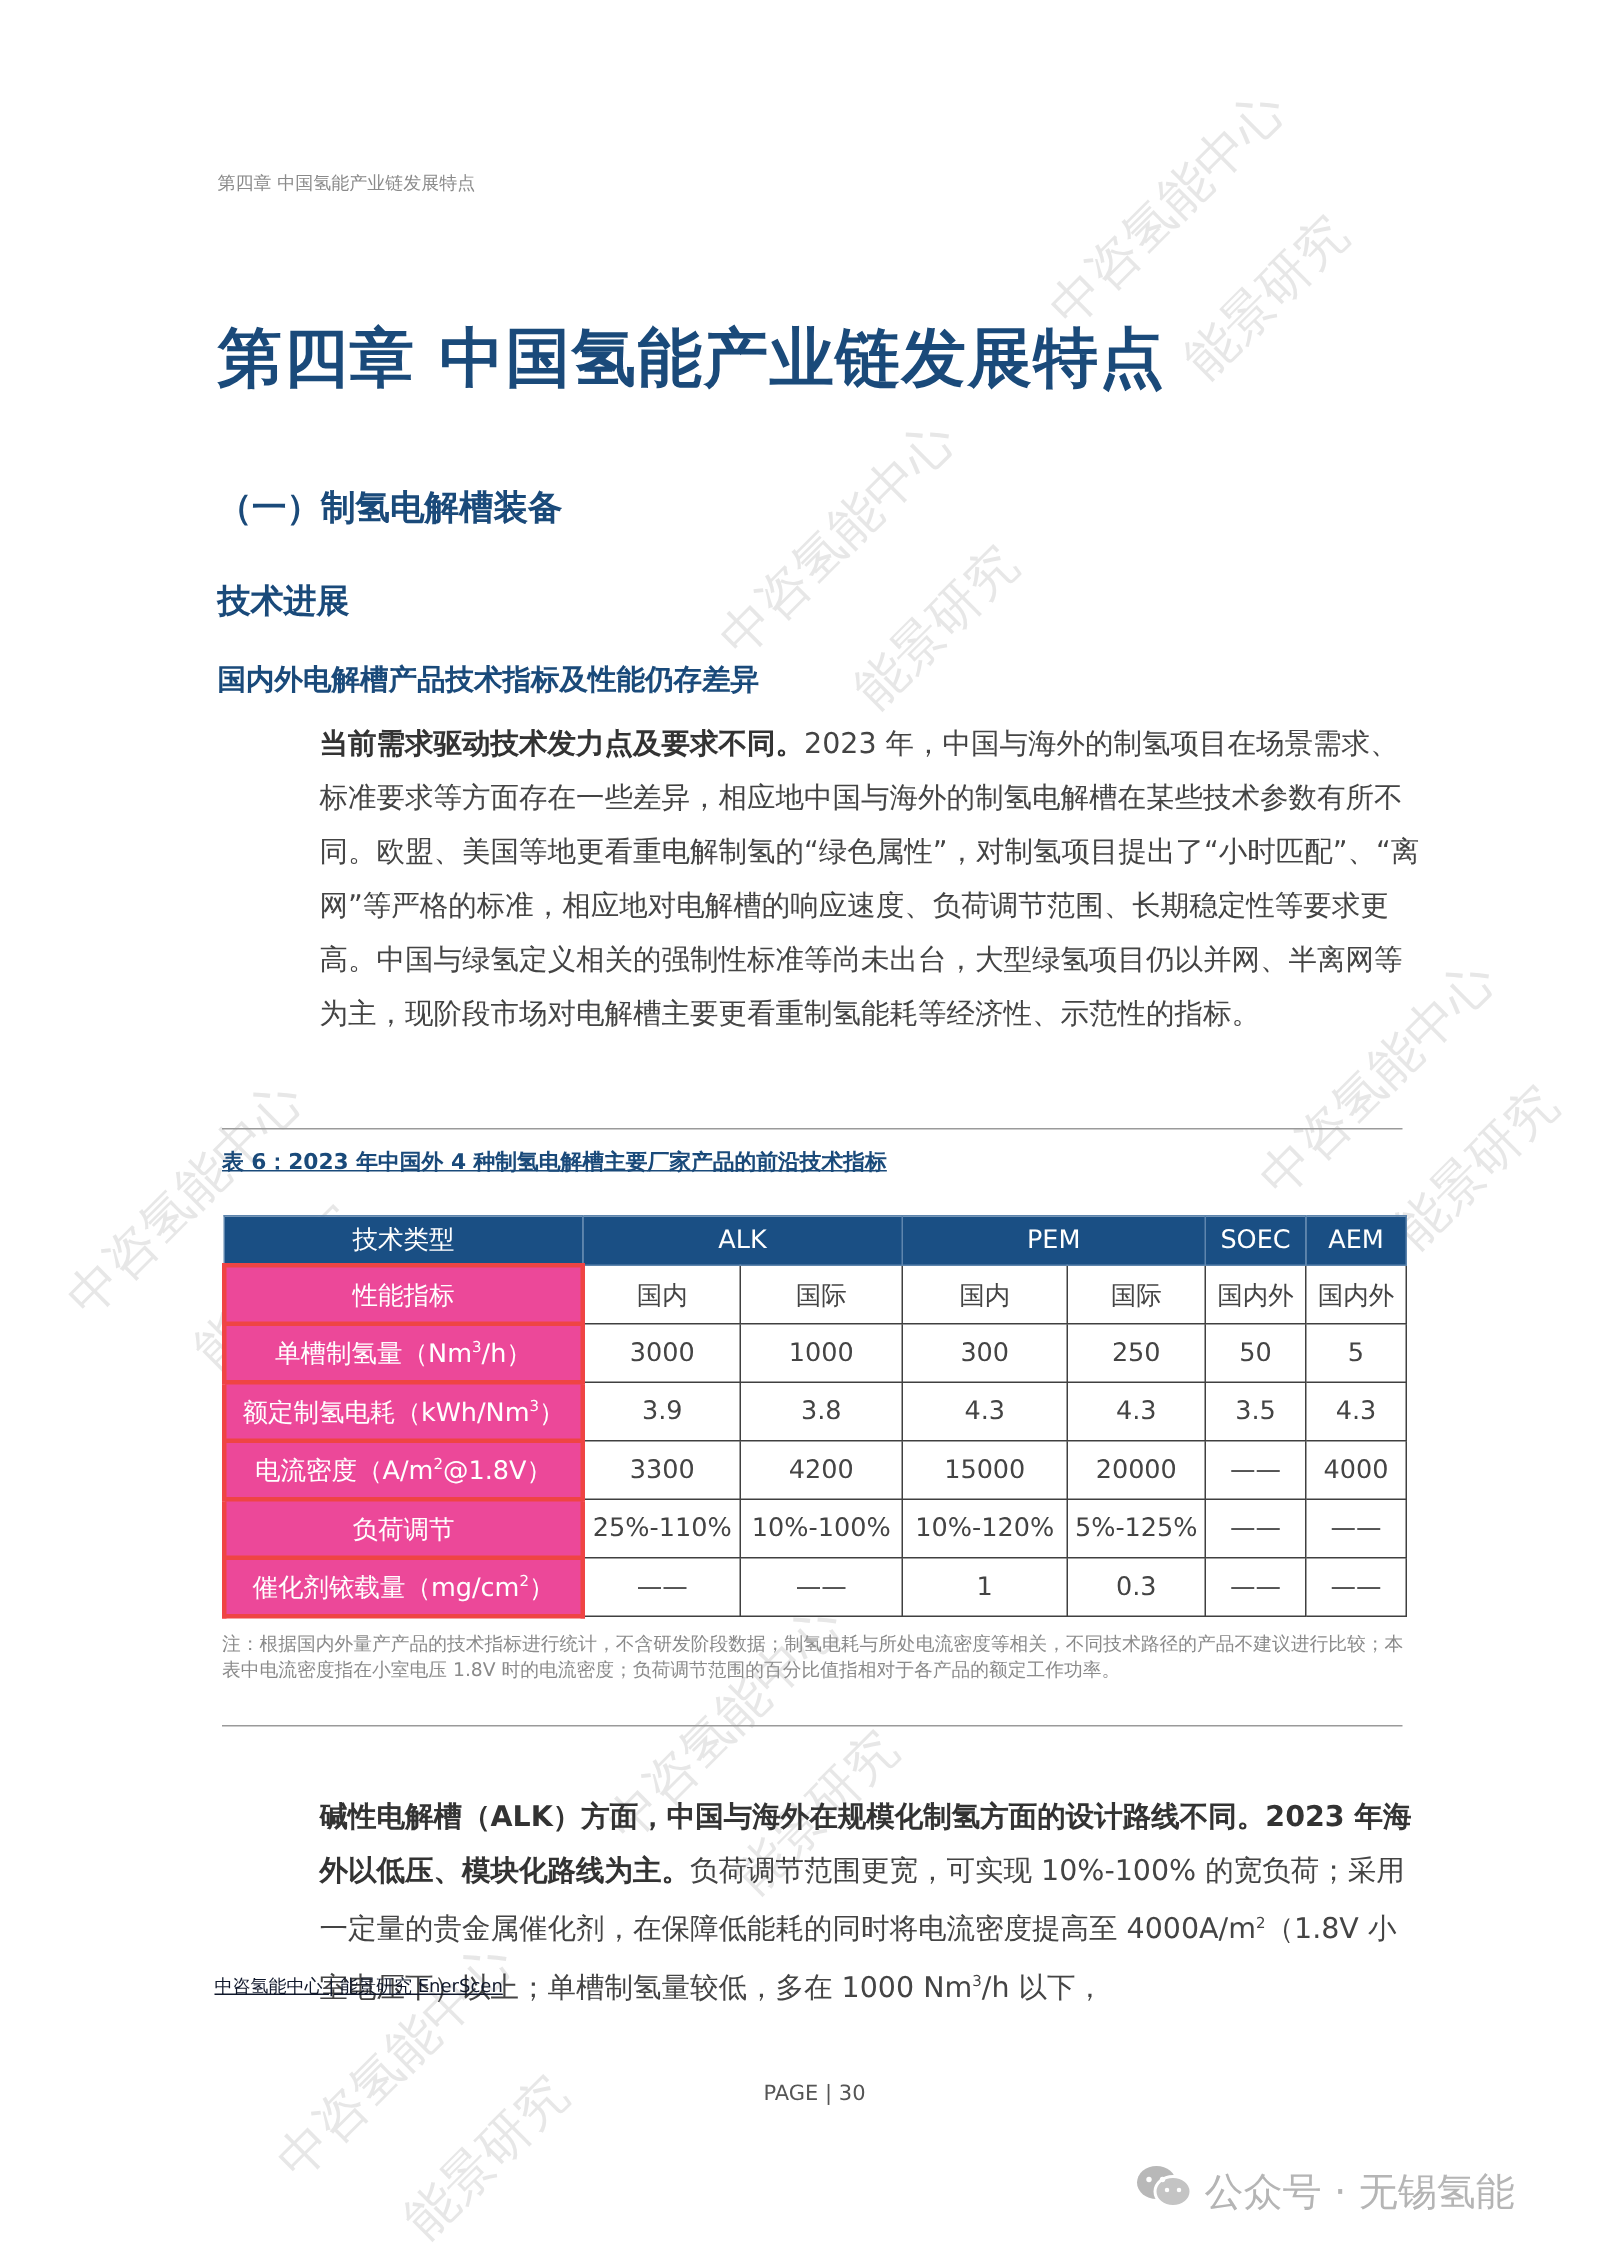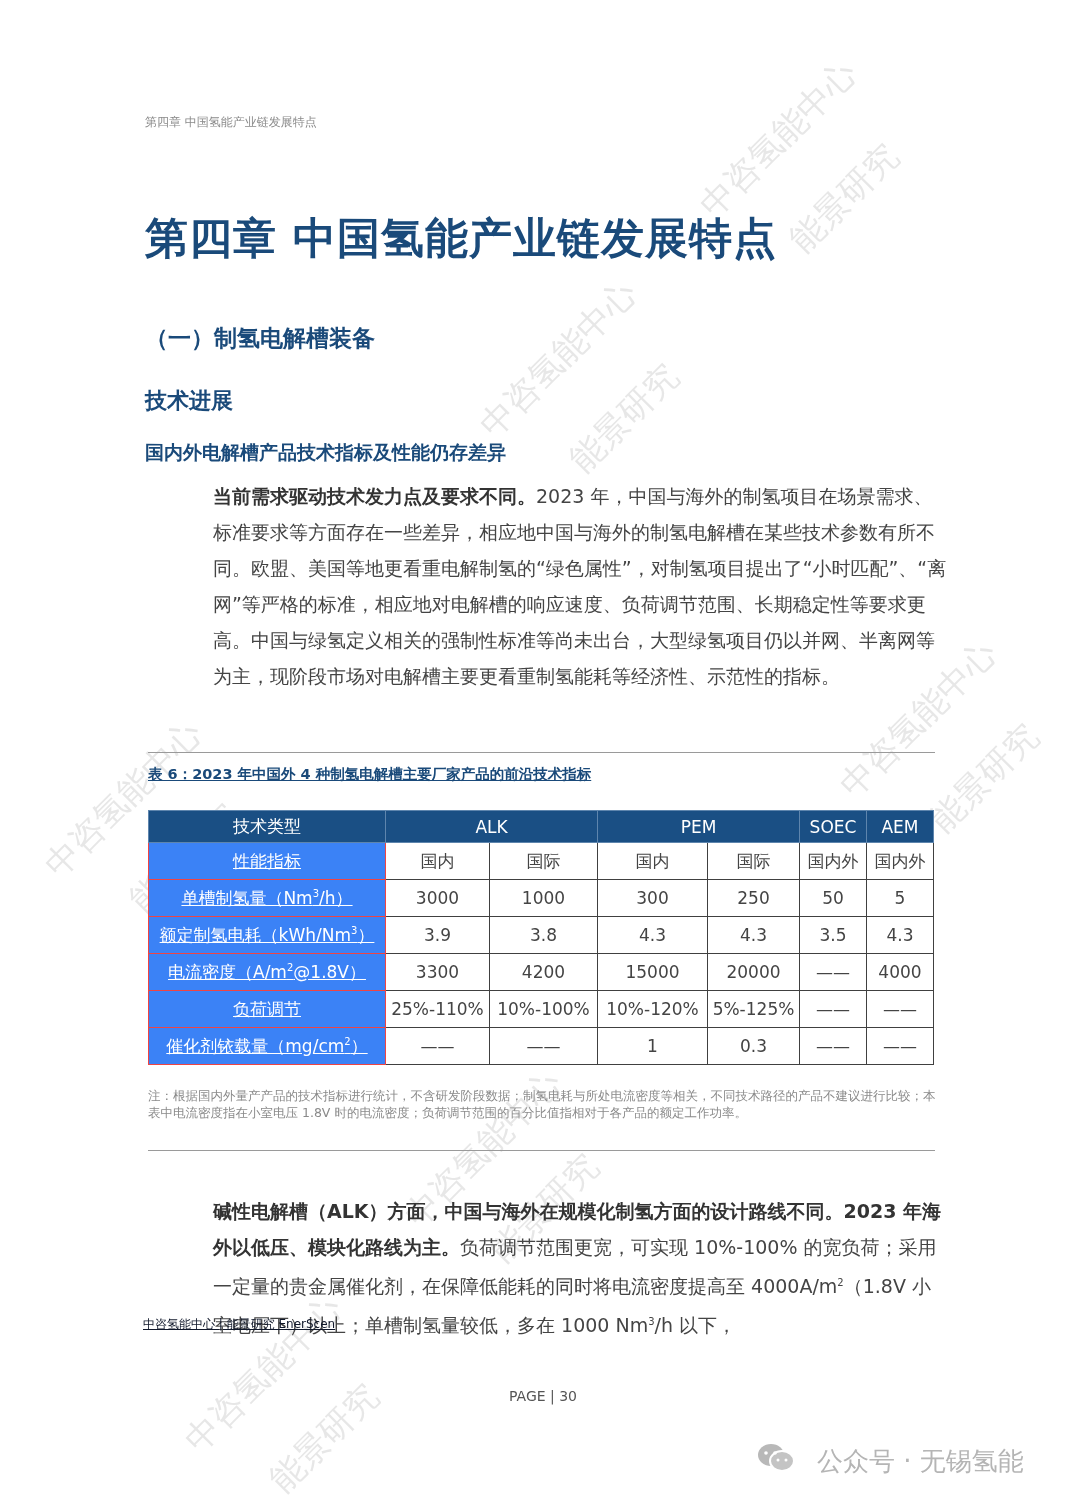--- a/index.html
+++ b/index.html
@@ -15,25 +15,25 @@
   .para { position:absolute; left:213px; width:735px; font-size:19px; line-height:36px; color:#444; margin:0; }
   .para b { color:#333;margin-top:40px; }
   .para1 { top:478px; }
   .para2 { top:1193px; }
   .rule { position:absolute; left:148px; width:787px; height:1px; background:#9a9a9a; }
   .table-caption { position:absolute; left:148px; top:765px; font-size:14.5px; font-weight:bold; color:#1a4a7a;text-decoration:underline; }
   table.spec { position:absolute; left:148px; top:810px; border-collapse:collapse; font-size:17px; }
   table.spec td { height:36px; text-align:center; border:1px solid #404040; color:#444; padding:0; white-space:nowrap; }
   table.spec td.hd { background:#1a4f84; color:#fff; border:1px solid #5e85ad; }
   table.spec tr.top td.hd { height:31px; }
-  table.spec td.rowhead { background:#3b82f6; color:#fff; width:236px; border:1px solid #ef4444;text-decoration:underline; }
+  table.spec td.rowhead { background:#ec4899; color:#fff; width:236px; border:3px solid #ef4444; }
   .note { position:absolute; left:148px; top:1087px; width:790px; font-size:12.5px; line-height:17px; color:#8a8a8a; margin:0; }
   .footer-left { position:absolute; left:143px; top:1316px; font-size:12px; color:#0f172a;text-decoration:underline; }
   .footer-page { position:absolute; left:509px; top:1388px; font-size:14px; color:#555; }
-  .wechat { position:absolute; left:757px; top:1443px; font-size:26px; color:#b5b5b5; display:flex; align-items:center; gap:22px; }
+  .wechat { position:absolute; left:757px; top:1443px; font-size:26px; color:#b5b5b5; display:flex; align-items:center; gap:8px; }
   .wm { position:absolute; color:rgba(170,170,170,0.28); font-size:34px; transform:rotate(-45deg); transform-origin:left top; white-space:nowrap; pointer-events:none; }
   sup { font-size:10px; }
 </style>
 </head>
 <body>
 
 <div class="wm" style="left:690px;top:195px;">中咨氢能中心</div>
 <div class="wm" style="left:780px;top:230px;">能景研究</div>
 <div class="wm" style="left:470px;top:415px;">中咨氢能中心</div>
 <div class="wm" style="left:560px;top:450px;">能景研究</div>

